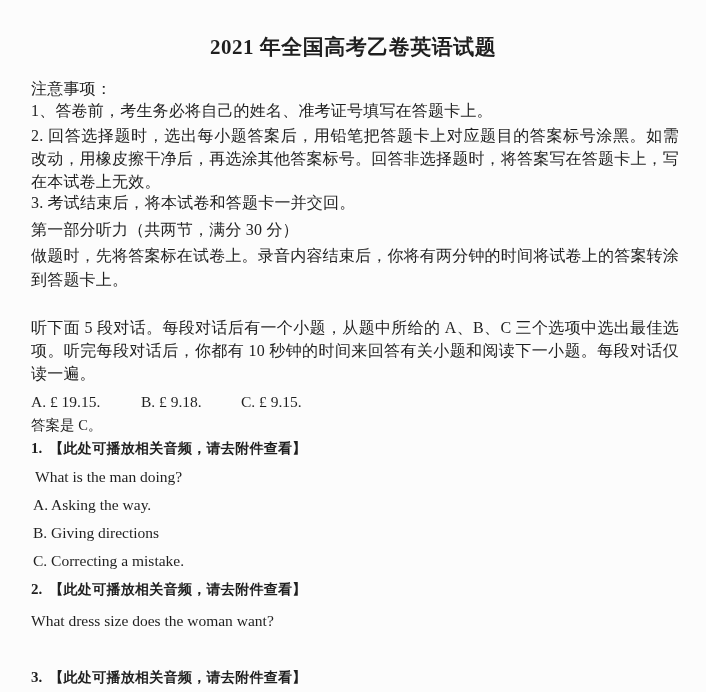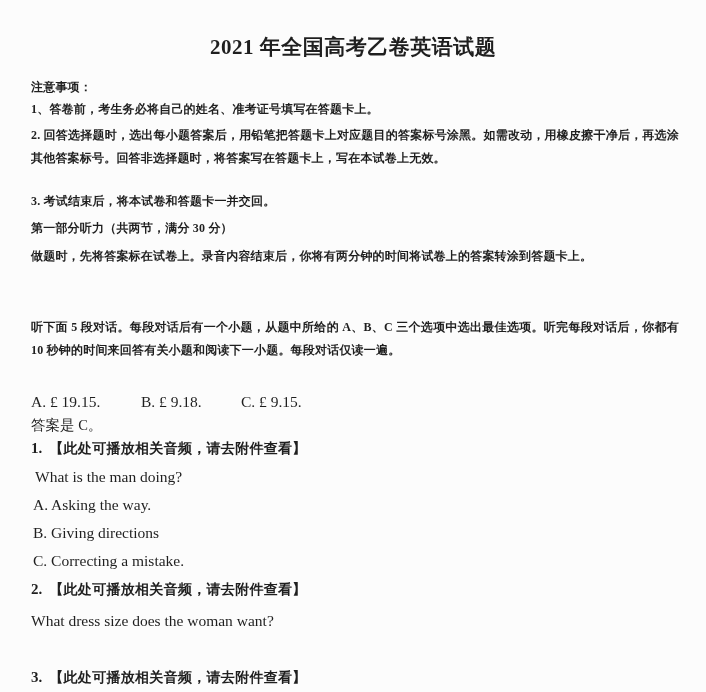--- a/index.html
+++ b/index.html
@@ -12,21 +12,21 @@
   }
   .page { position: relative; width: 702px; height: 692px; }
 
   .ln { position: absolute; left: 31px; width: 648px; white-space: nowrap; }
   .wrap { white-space: normal; text-align: justify; text-justify: inter-character; }
 
   .title {
     top: 33px; left: 0; width: 706px; text-align: center;
     font-size: 21px; font-weight: 700; letter-spacing: 0.5px; white-space: nowrap;
   }
-  .cjk-b { font-size: 12px; font-weight: 700; letter-spacing: 0.2px; }
+  .cjk-b { font-size: 16px; font-weight: 400; letter-spacing: 0.2px; }
   .cjk-r { font-size: 14.5px; font-weight: 400; }
   .en    { font-size: 15.5px; font-weight: 400; }
 
   .lh23 { line-height: 23px; }
   .lh24 { line-height: 24px; }
 
   #notice-heading { top: 79px; }
   #notice-1 { top: 101px; }
   #notice-2 { top: 124px; }
   #notice-3 { top: 193px; }

